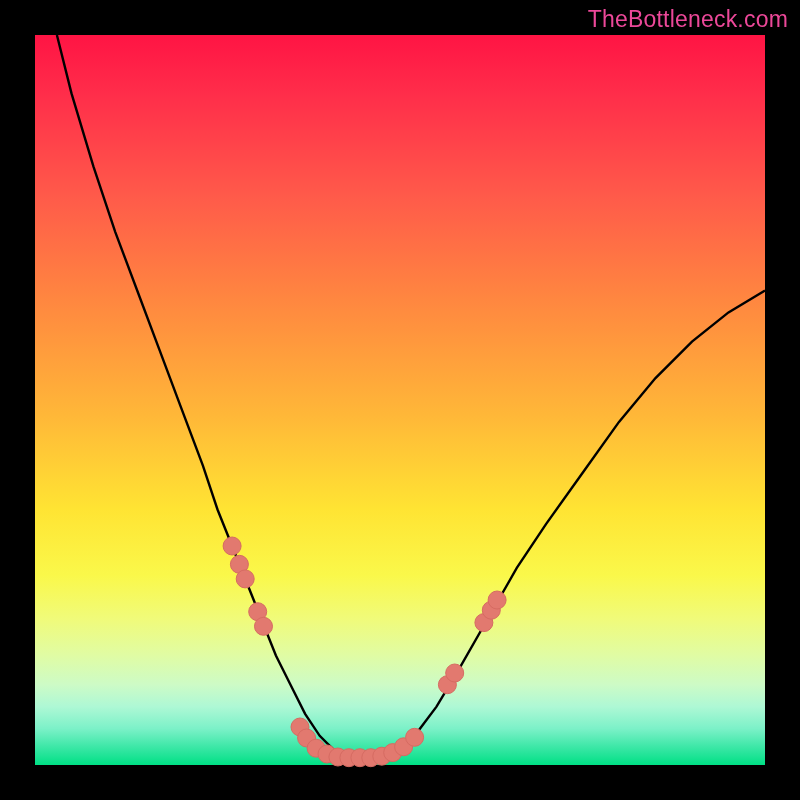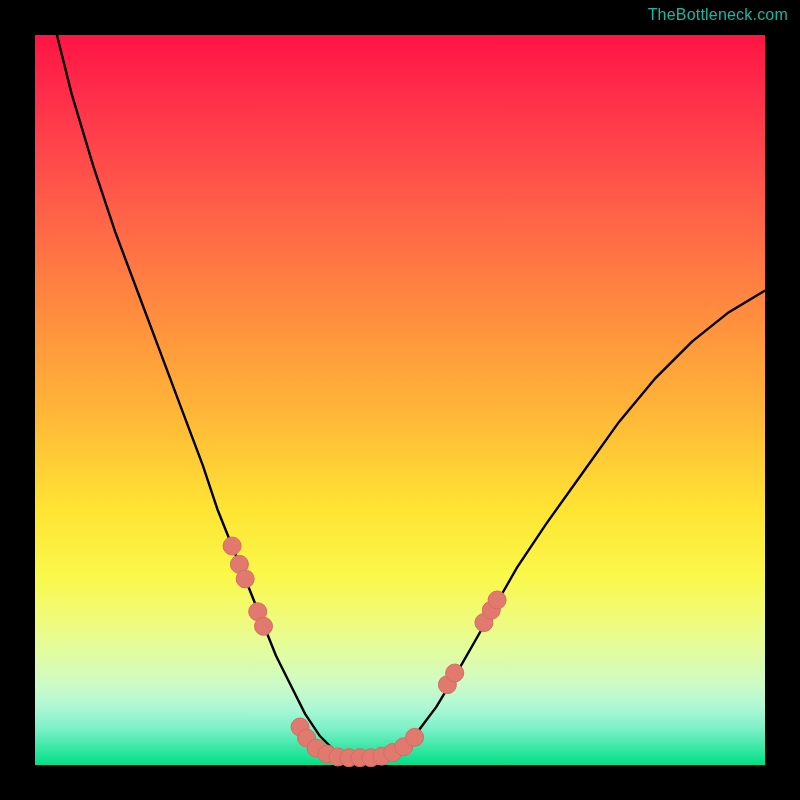--- a/index.html
+++ b/index.html
@@ -40,22 +40,22 @@
       #aef8d5 92%,
       #7cf1c8 95%,
       #3de7a7 97.5%,
       #00e085 100%
     );
   }
   .watermark {
     position: absolute;
     top: 6px;
     right: 12px;
-    color: #14b8a6;
-    font-size: 16px;
+    color: #ec4899;
+    font-size: 23px;
     font-weight: 500;
     letter-spacing: 0.2px;
     user-select: none;
   }
   svg.curve {
     position: absolute;
     left: 0;
     top: 0;
     width: 730px;
     height: 730px;

